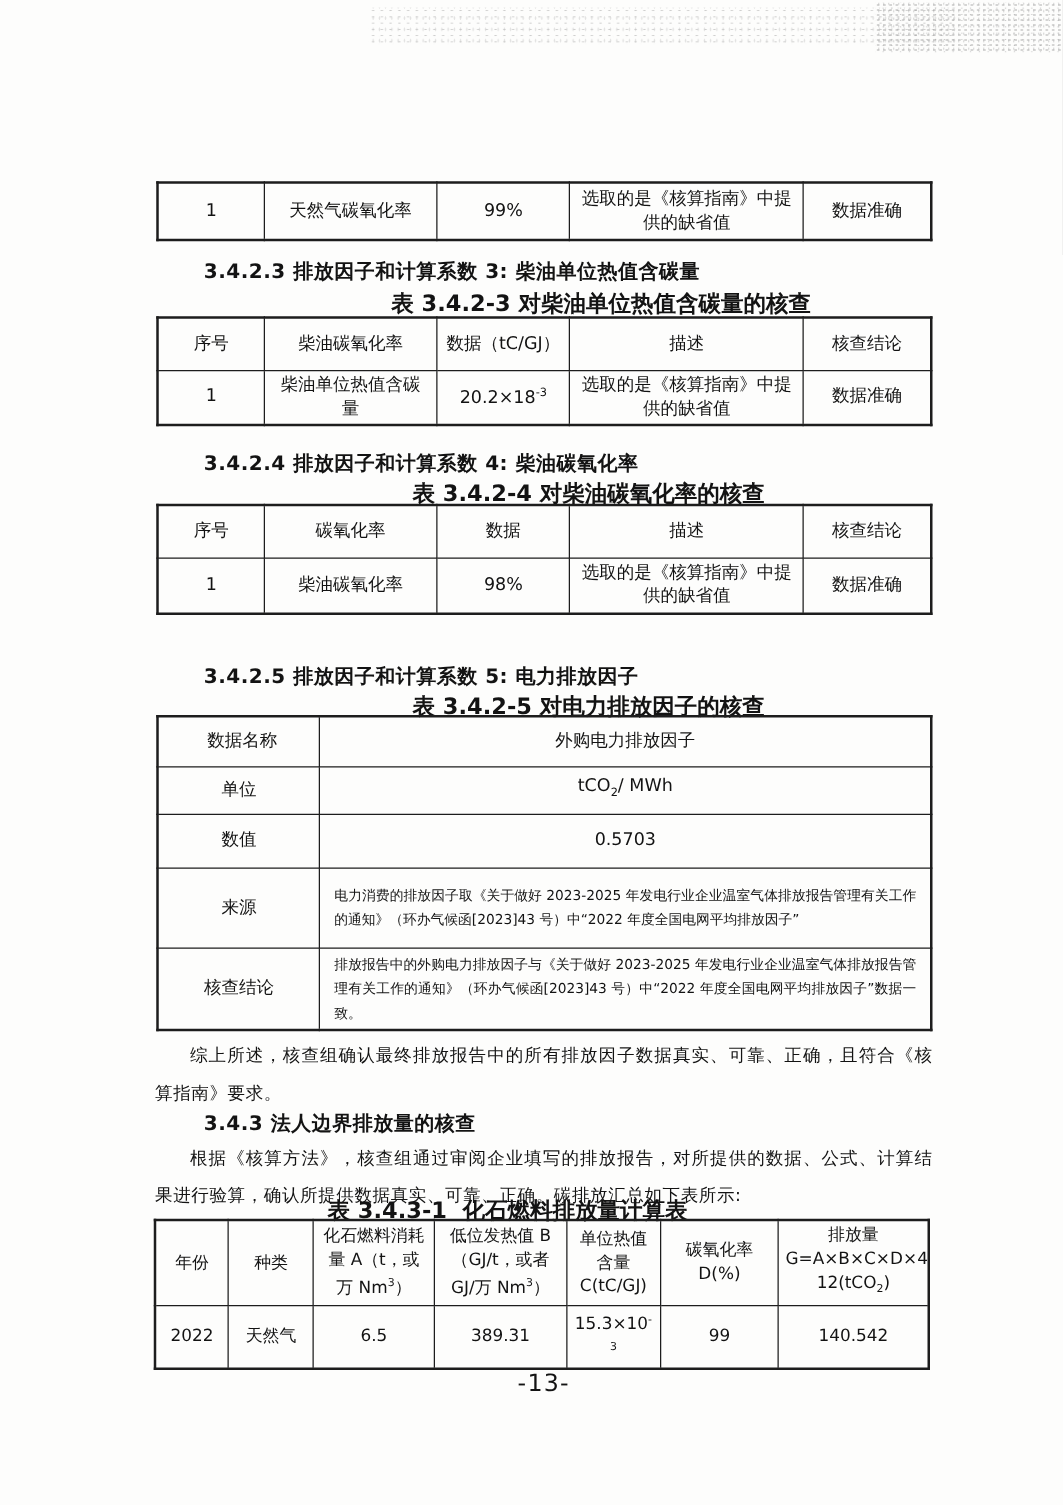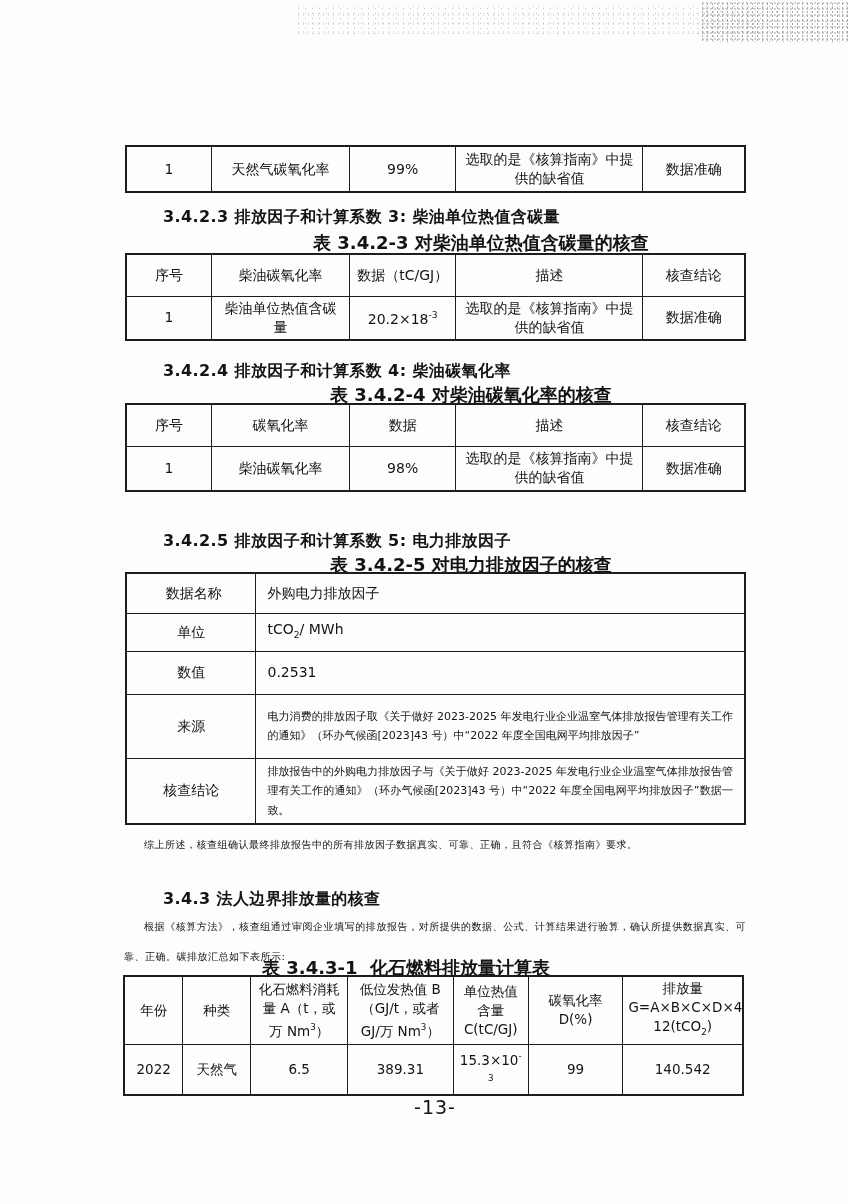--- a/index.html
+++ b/index.html
@@ -35,27 +35,27 @@
   .h42 td, .h42 th { height:42px; }
   .h44 td { height:44px; }
   .h45 td { height:45px; }
   .h46 td { height:46px; }
   .h40 td { height:40px;padding-left:12px; }
   .h38 td { height:38px; }
   .h43 td { height:43px;margin-top:32px; }
   .h64 td { height:64px; }
   .h65 td { height:65px; }
   .small td, .small th { font-size:13.5px; line-height:19px; padding:2px 5px; }
-  .kv td.val { text-align:left; padding:3px 11px; }
+  .kv td.val { text-align:center; padding:3px 11px; }
   .kv td.longtext { text-align:justify; font-size:11px; line-height:19.5px; }
 
   .heading { font-size:16px; font-weight:bold; letter-spacing:0.4px; white-space:nowrap; }
   .caption { font-size:18px; font-weight:bold; white-space:pre-wrap; }
   .para {
-    width:622px; font-size:10px; line-height:30px; text-align:justify;
+    width:622px; font-size:14px; line-height:30px; text-align:justify;
     letter-spacing:0.5px;
   }
   .indent { text-indent:2em; }
   .pagenum { width:620px; text-align:center; font-size:19px; letter-spacing:1px; }
 </style>
 </head>
 <body>
 
 <div class="page">
 
@@ -155,21 +155,21 @@
           <tr class="h40">
         <td>数据名称</td>
         <td class="val">外购电力排放因子</td>
       </tr>
       <tr class="h38">
         <td>单位</td>
         <td class="val"><span>tCO</span><sub>2</sub><span>/ MWh</span></td>
       </tr>
       <tr class="h43">
         <td>数值</td>
-        <td class="val">0.2531</td>
+        <td class="val">0.5703</td>
       </tr>
       <tr class="h64">
         <td>来源</td>
         <td class="val longtext">电力消费的排放因子取《关于做好 2023-2025 年发电行业企业温室气体排放报告管理有关工作的通知》（环办气候函[2023]43 号）中“2022 年度全国电网平均排放因子”</td>
       </tr>
       <tr class="h65">
         <td>核查结论</td>
         <td class="val longtext">排放报告中的外购电力排放因子与《关于做好 2023-2025 年发电行业企业温室气体排放报告管理有关工作的通知》（环办气候函[2023]43 号）中“2022 年度全国电网平均排放因子”数据一致。</td>
       </tr>
     </tbody>

